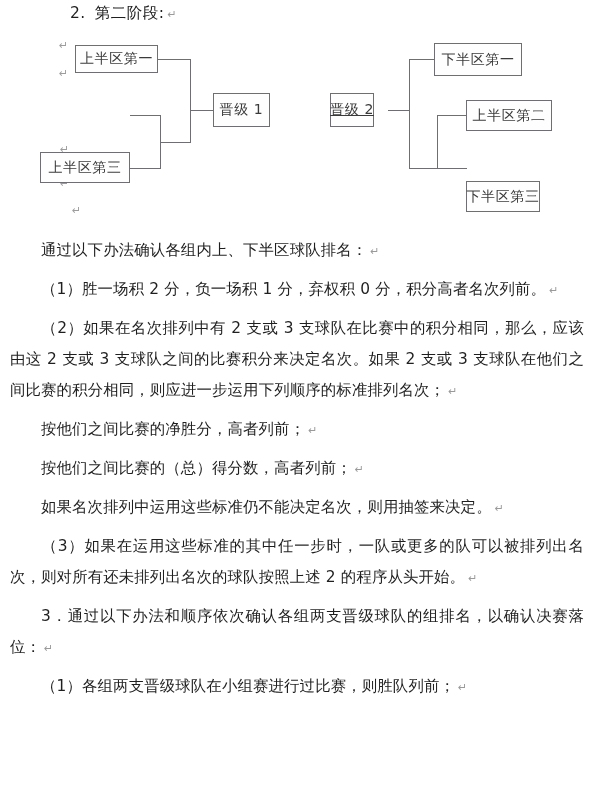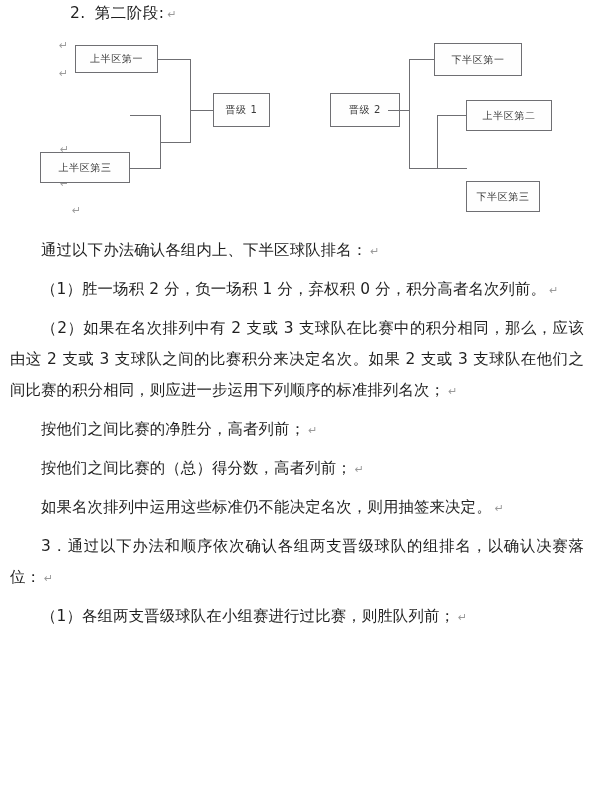--- a/index.html
+++ b/index.html
@@ -63,21 +63,21 @@
     height: 168px;
   }
   .bx {
     position: absolute;
     border: 1px solid #6f6f73;
     background: #fefefe;
     box-sizing: border-box;
     display: flex;
     align-items: center;
     justify-content: center;
-    font-size: 10px;
+    font-size: 14px;
     letter-spacing: 0.6px;
     color: #3a3a3a;
     white-space: nowrap;
   }
   .ln {
     position: absolute;
     background: #6f6f73;
   }
   .ln.h { height: 1px; }
   .ln.v { width: 1px; }
@@ -139,21 +139,21 @@
     <div class="ln h" style="left:130px; top:83px;  width:31px;"></div>
 
     <div class="ln h" style="left:130px; top:136px; width:31px;"></div>
 
     <div class="ln v" style="left:160px; top:83px;  height:54px;"></div>
 
     <div class="ln h" style="left:160px; top:110px; width:31px;"></div>
 
     <div class="ln h" style="left:190px; top:78px;  width:24px;"></div>
 
-    <div class="bx" style="left:330px; top:61px; width:70px; height:34px;">
+    <div class="bx" style="left:330px; top:61px; width:44px; height:34px;text-decoration:underline;">
       <span>晋级 2</span>
     </div>
 
     <div class="bx" style="left:434px; top:11px; width:88px; height:33px;">
       <span>下半区第一</span>
     </div>
 
     <div class="bx" style="left:466px; top:68px; width:86px; height:31px;">
       <span>上半区第二</span>
     </div>
@@ -188,19 +188,20 @@
     <p class="para"><span class="indent"></span><span>（1）胜一场积 2 分，负一场积 1 分，弃权积 0 分，积分高者名次列前。</span><span class="pilcrow">↵</span></p>
 
     <p class="para"><span class="indent"></span><span>（2）如果在名次排列中有 2 支或 3 支球队在比赛中的积分相同，那么，应该由这 2 支或 3 支球队之间的比赛积分来决定名次。如果 2 支或 3 支球队在他们之间比赛的积分相同，则应进一步运用下列顺序的标准排列名次；</span><span class="pilcrow">↵</span></p>
 
     <p class="para"><span class="indent"></span><span>按他们之间比赛的净胜分，高者列前；</span><span class="pilcrow">↵</span></p>
 
     <p class="para"><span class="indent"></span><span>按他们之间比赛的（总）得分数，高者列前；</span><span class="pilcrow">↵</span></p>
 
     <p class="para"><span class="indent"></span><span>如果名次排列中运用这些标准仍不能决定名次，则用抽签来决定。</span><span class="pilcrow">↵</span></p>
 
+    <p class="para"><span class="indent"></span><span>（3）如果在运用这些标准的其中任一步时，一队或更多的队可以被排列出名次，则对所有还未排列出名次的球队按照上述 2 的程序从头开始。</span><span class="pilcrow">↵</span></p>
 
     <p class="para"><span class="indent"></span><span>3．通过以下办法和顺序依次确认各组两支晋级球队的组排名，以确认决赛落位：</span><span class="pilcrow">↵</span></p>
 
     <p class="para"><span class="indent"></span><span>（1）各组两支晋级球队在小组赛进行过比赛，则胜队列前；</span><span class="pilcrow">↵</span></p>
 
   </div>
 </div>
 
 </body></html>

